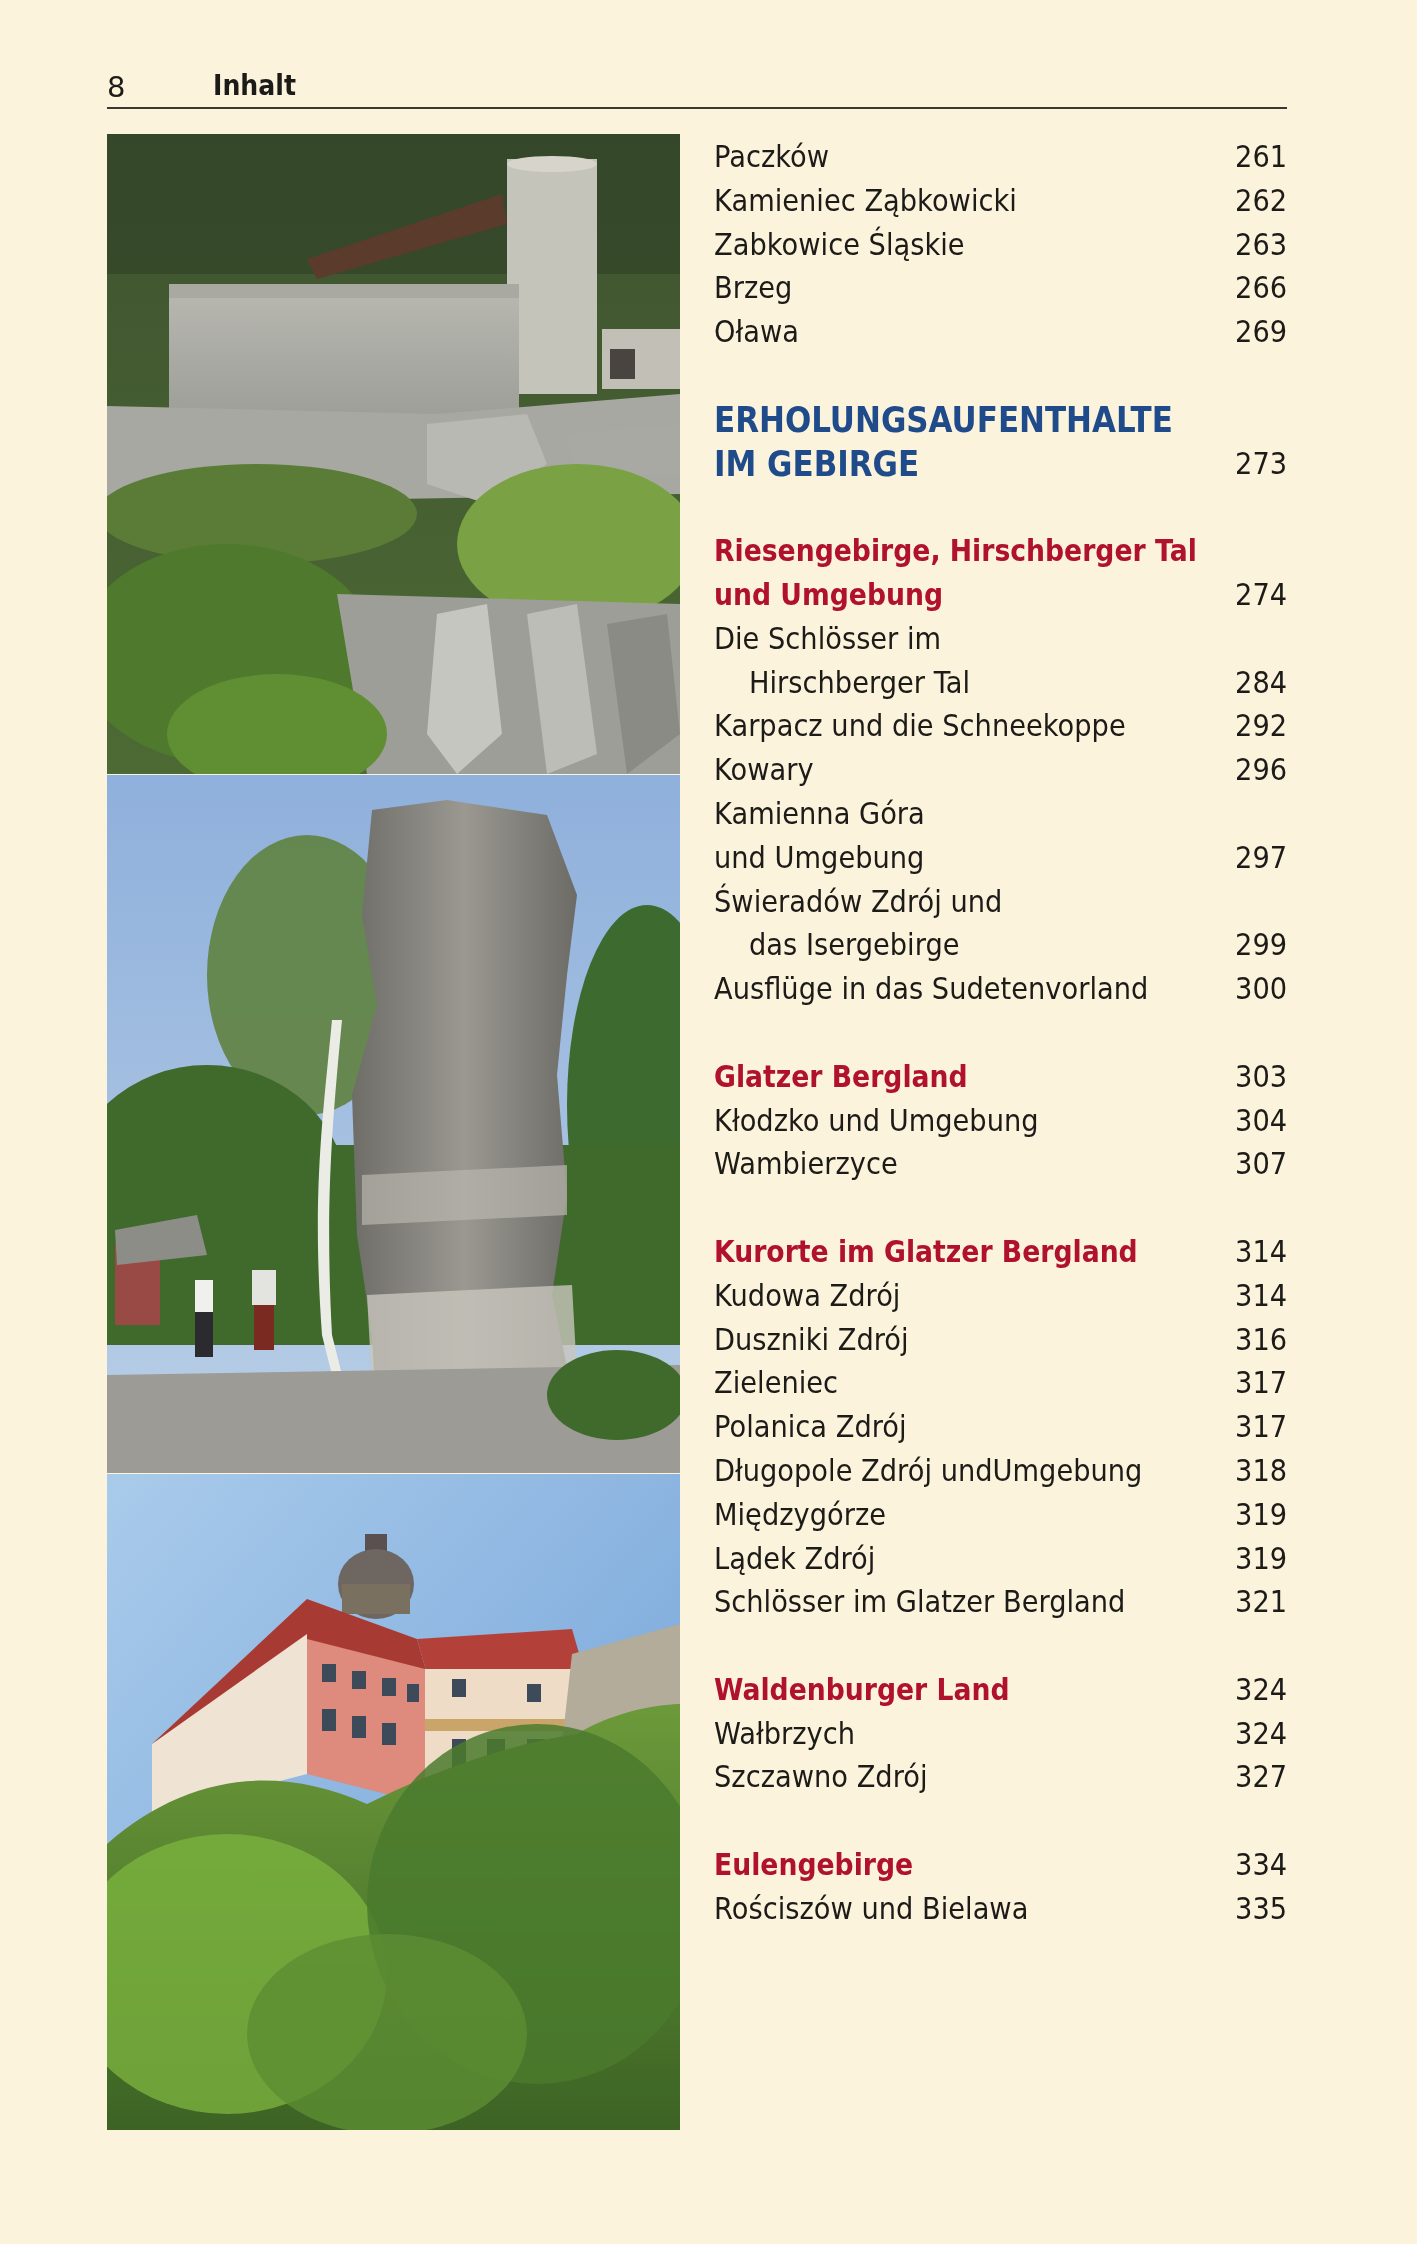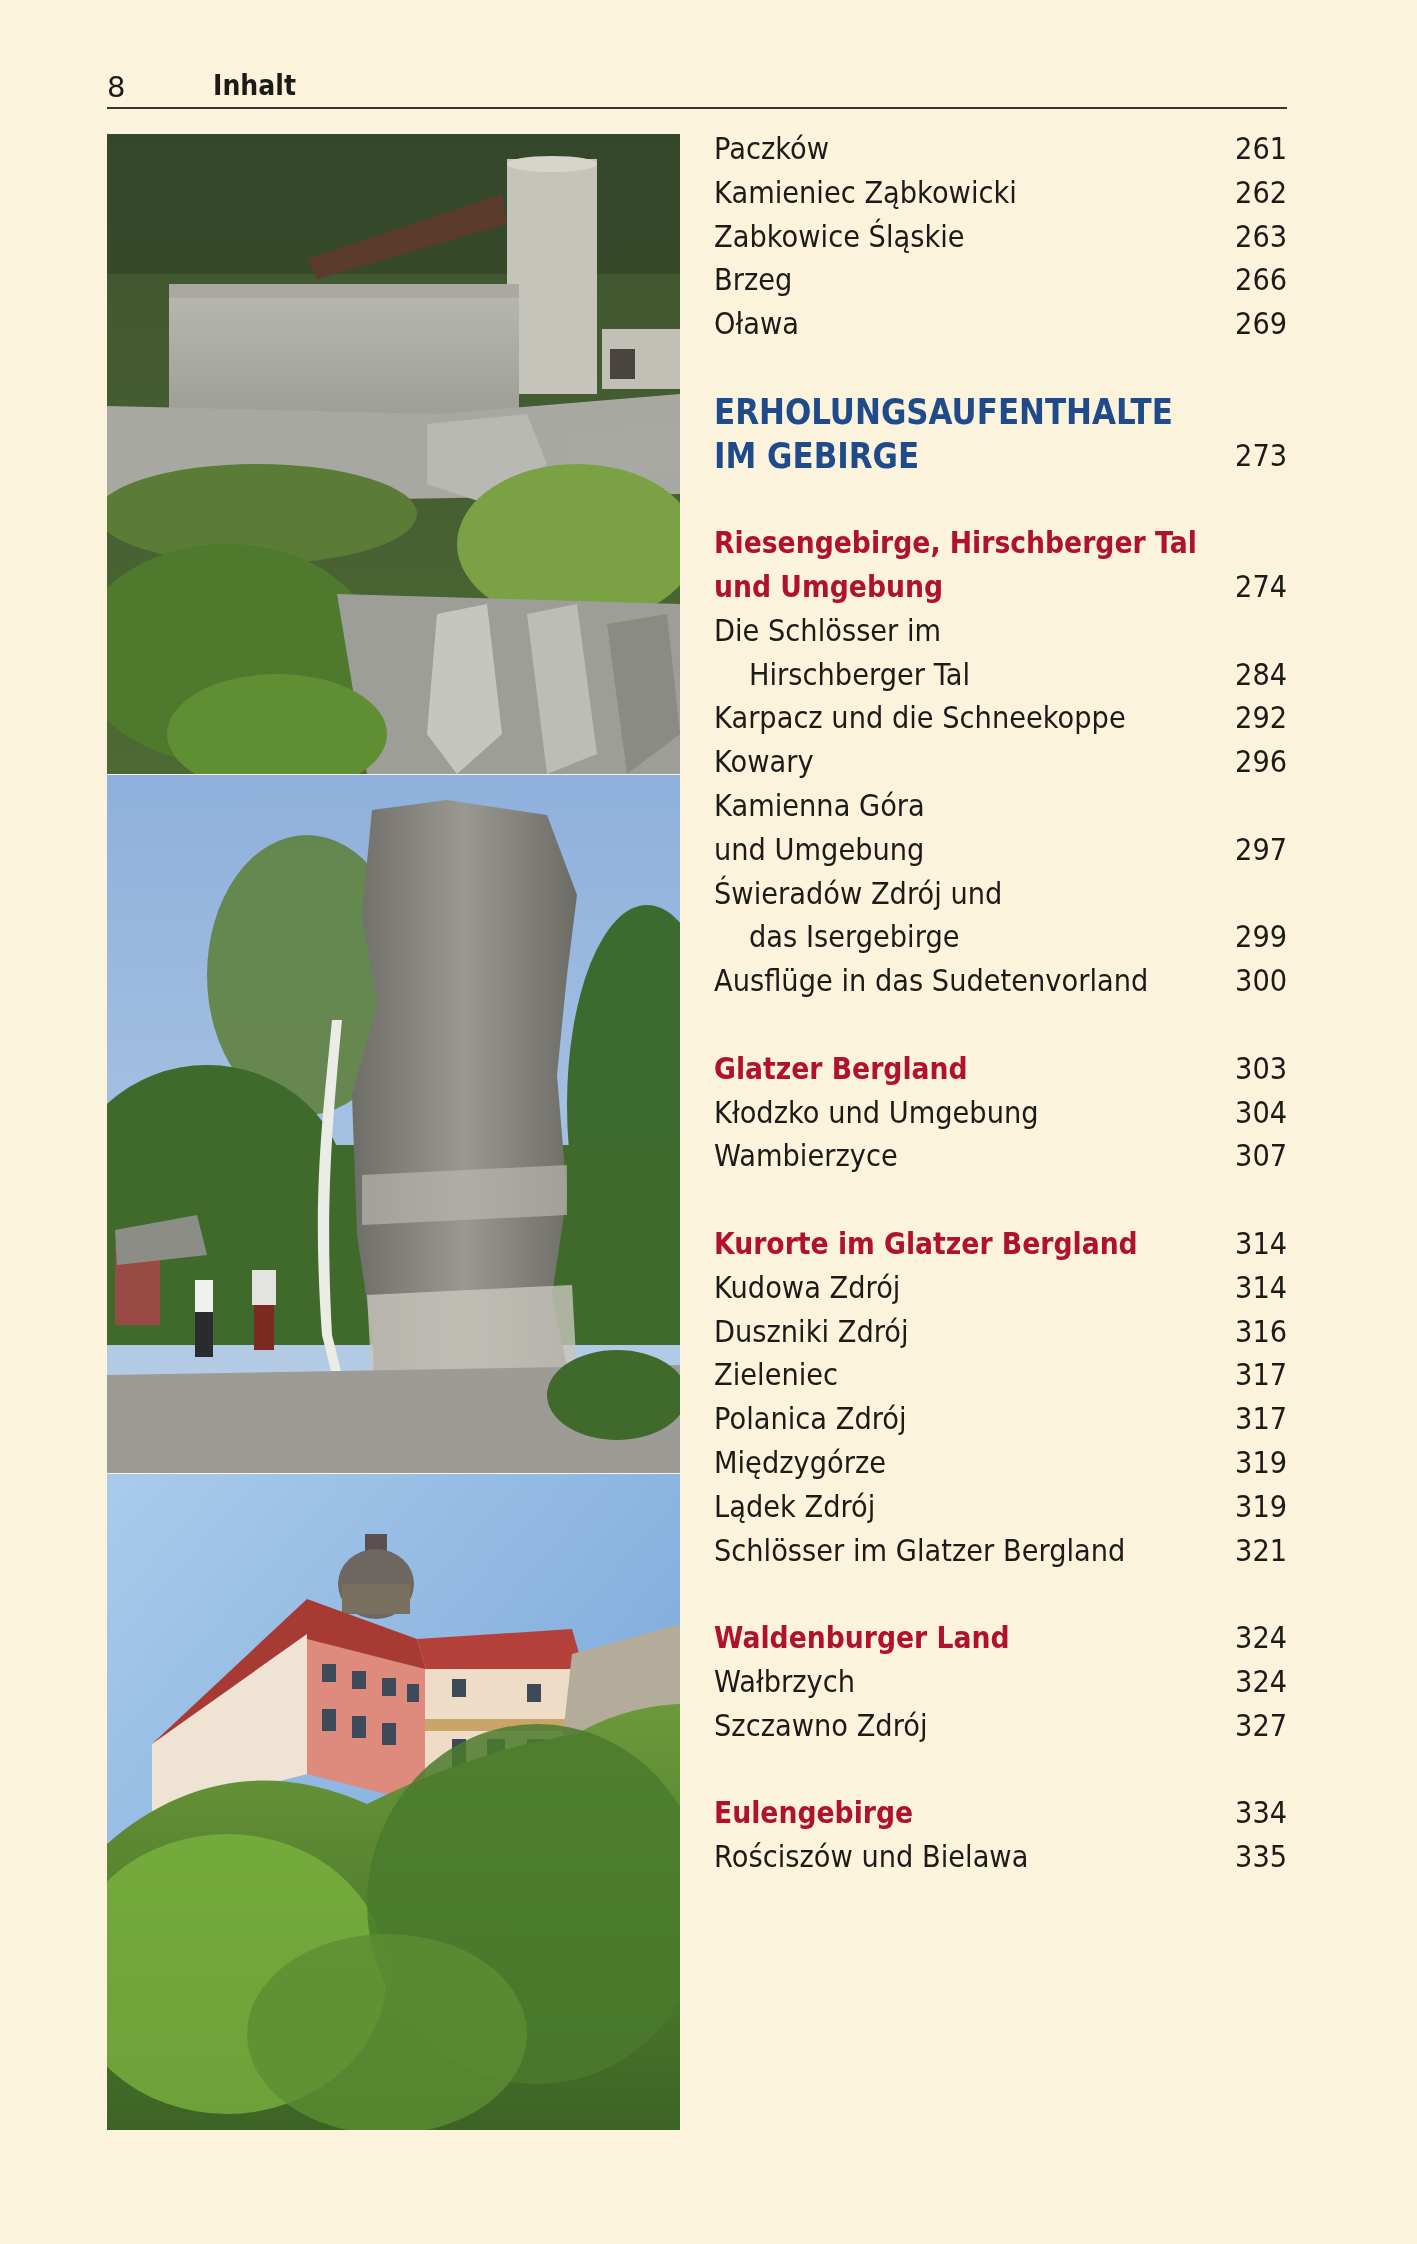--- a/index.html
+++ b/index.html
@@ -32,21 +32,21 @@
   .photo {
     position: absolute; left: 107px; width: 573px; overflow: hidden;
   }
   .photo svg { display: block; width: 100%; height: 100%; }
   .photo-1 { top: 134px; height: 640px; }
   .photo-2 { top: 775px; height: 698px; }
   .photo-3 { top: 1474px; height: 656px; }
 
   
   .toc {
-    position: absolute; left: 714px; top: 127px; width: 573px;
+    position: absolute; left: 714px; top: 135px; width: 573px;
   }
   .toc-row {
     position: relative; height: 43.8px; line-height: 43.8px;
     font-size: 31px; white-space: nowrap;
     font-family: "DejaVu Sans", sans-serif;
   }
   .toc-row .label {
     position: absolute; left: 0; top: 0;
     transform: scaleX(0.88); transform-origin: left;
   }
@@ -312,20 +312,24 @@
     </div>
     <div class="toc-row">
       <span class="label">Zieleniec</span>
       <span class="page">317</span>
     </div>
     <div class="toc-row">
       <span class="label">Polanica Zdrój</span>
       <span class="page">317</span>
     </div>
     <div class="toc-row">
+      <span class="label">Długopole Zdrój undUmgebung</span>
+      <span class="page">318</span>
+    </div>
+    <div class="toc-row">
       <span class="label">Międzygórze</span>
       <span class="page">319</span>
     </div>
     <div class="toc-row">
       <span class="label">Lądek Zdrój</span>
       <span class="page">319</span>
     </div>
     <div class="toc-row">
       <span class="label">Schlösser im Glatzer Bergland</span>
       <span class="page">321</span>

